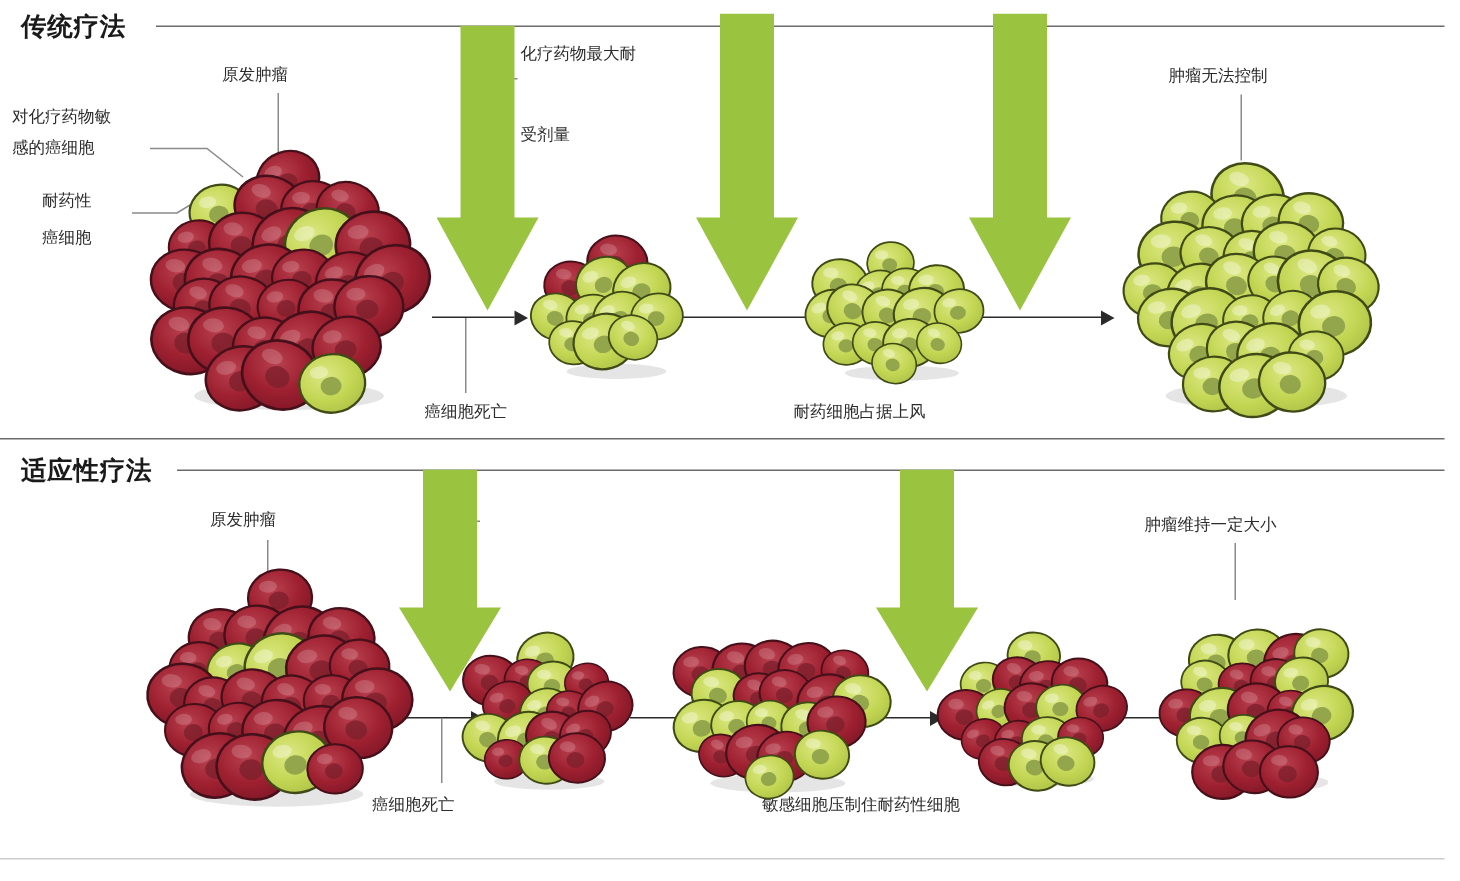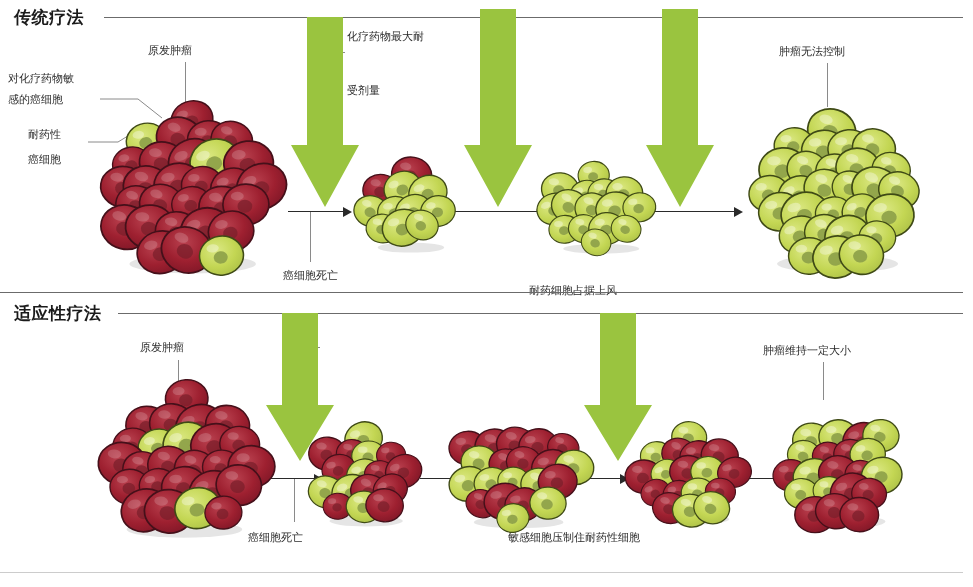--- a/index.html
+++ b/index.html
@@ -106,21 +106,21 @@
 
   <div class="abs leader-v" style="left:310px;top:212px;height:50px;"></div>
   <div class="abs lbl" style="left:283px;top:265px;">癌细胞死亡</div>
 
   <div class="abs flow-line" style="left:452px;top:211px;width:88px;"></div>
   <div class="abs flow-head" style="left:540px;top:207px;"></div>
 
   <div class="abs flow-line" style="left:650px;top:211px;width:84px;"></div>
   <div class="abs flow-head" style="left:734px;top:207px;"></div>
 
-  <div class="abs lbl" style="left:529px;top:280px;text-align:right;">耐药细胞占据上风</div>
+  <div class="abs lbl" style="left:529px;top:265px;text-align:right;">耐药细胞占据上风</div>
 
   <div class="cluster" style="left:96px;top:104px;">
     <svg width="186" height="172" viewBox="0 0 186 172">
         <defs>
           <radialGradient id="gr-red-11" cx="40%" cy="35%" r="75%">
             <stop offset="0%" stop-color="#b9414f"></stop>
             <stop offset="55%" stop-color="#9e2030"></stop>
             <stop offset="100%" stop-color="#7d1626"></stop>
           </radialGradient>
           <radialGradient id="gr-grn-11" cx="40%" cy="35%" r="78%">

